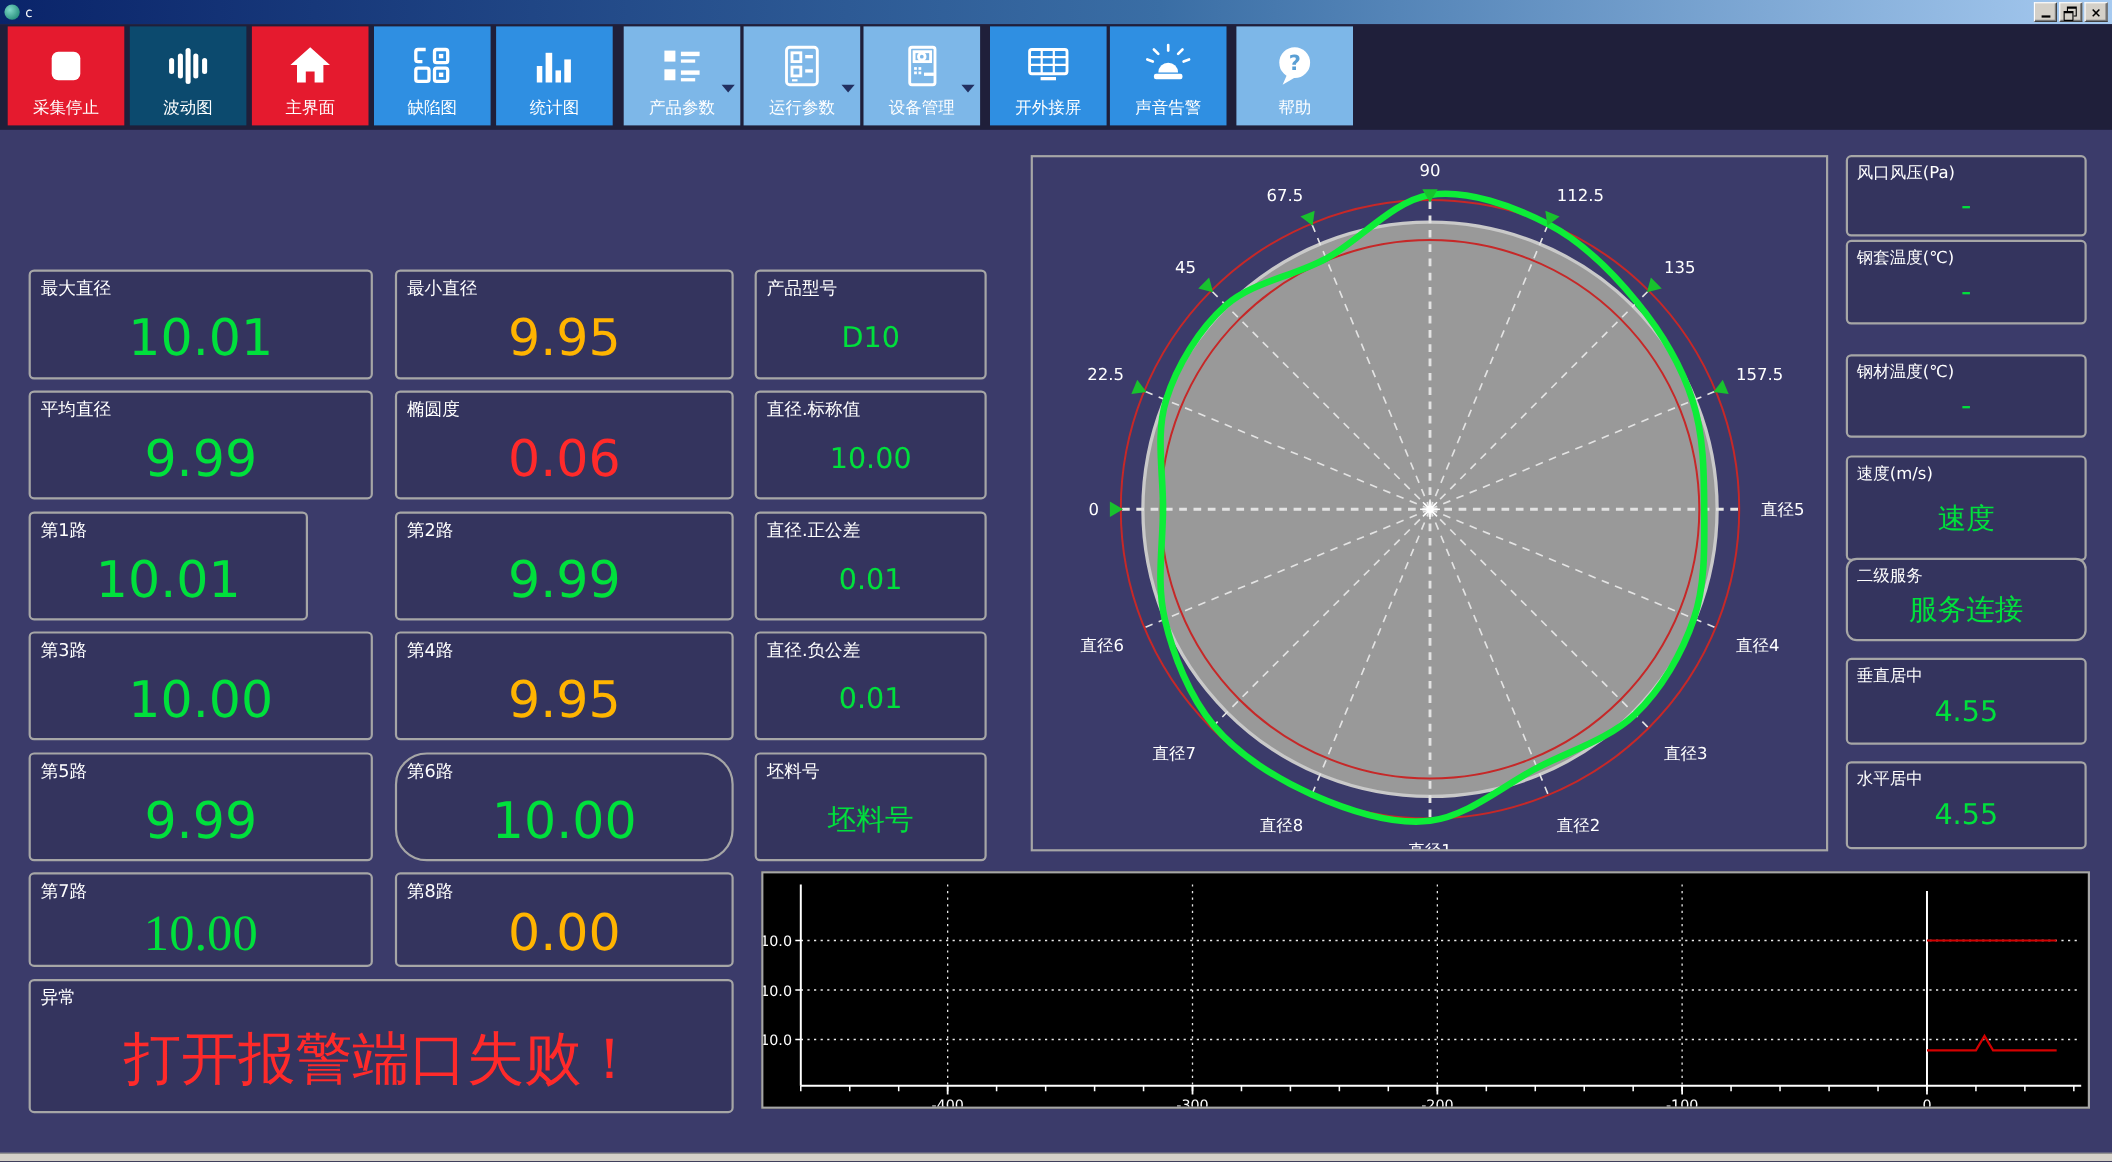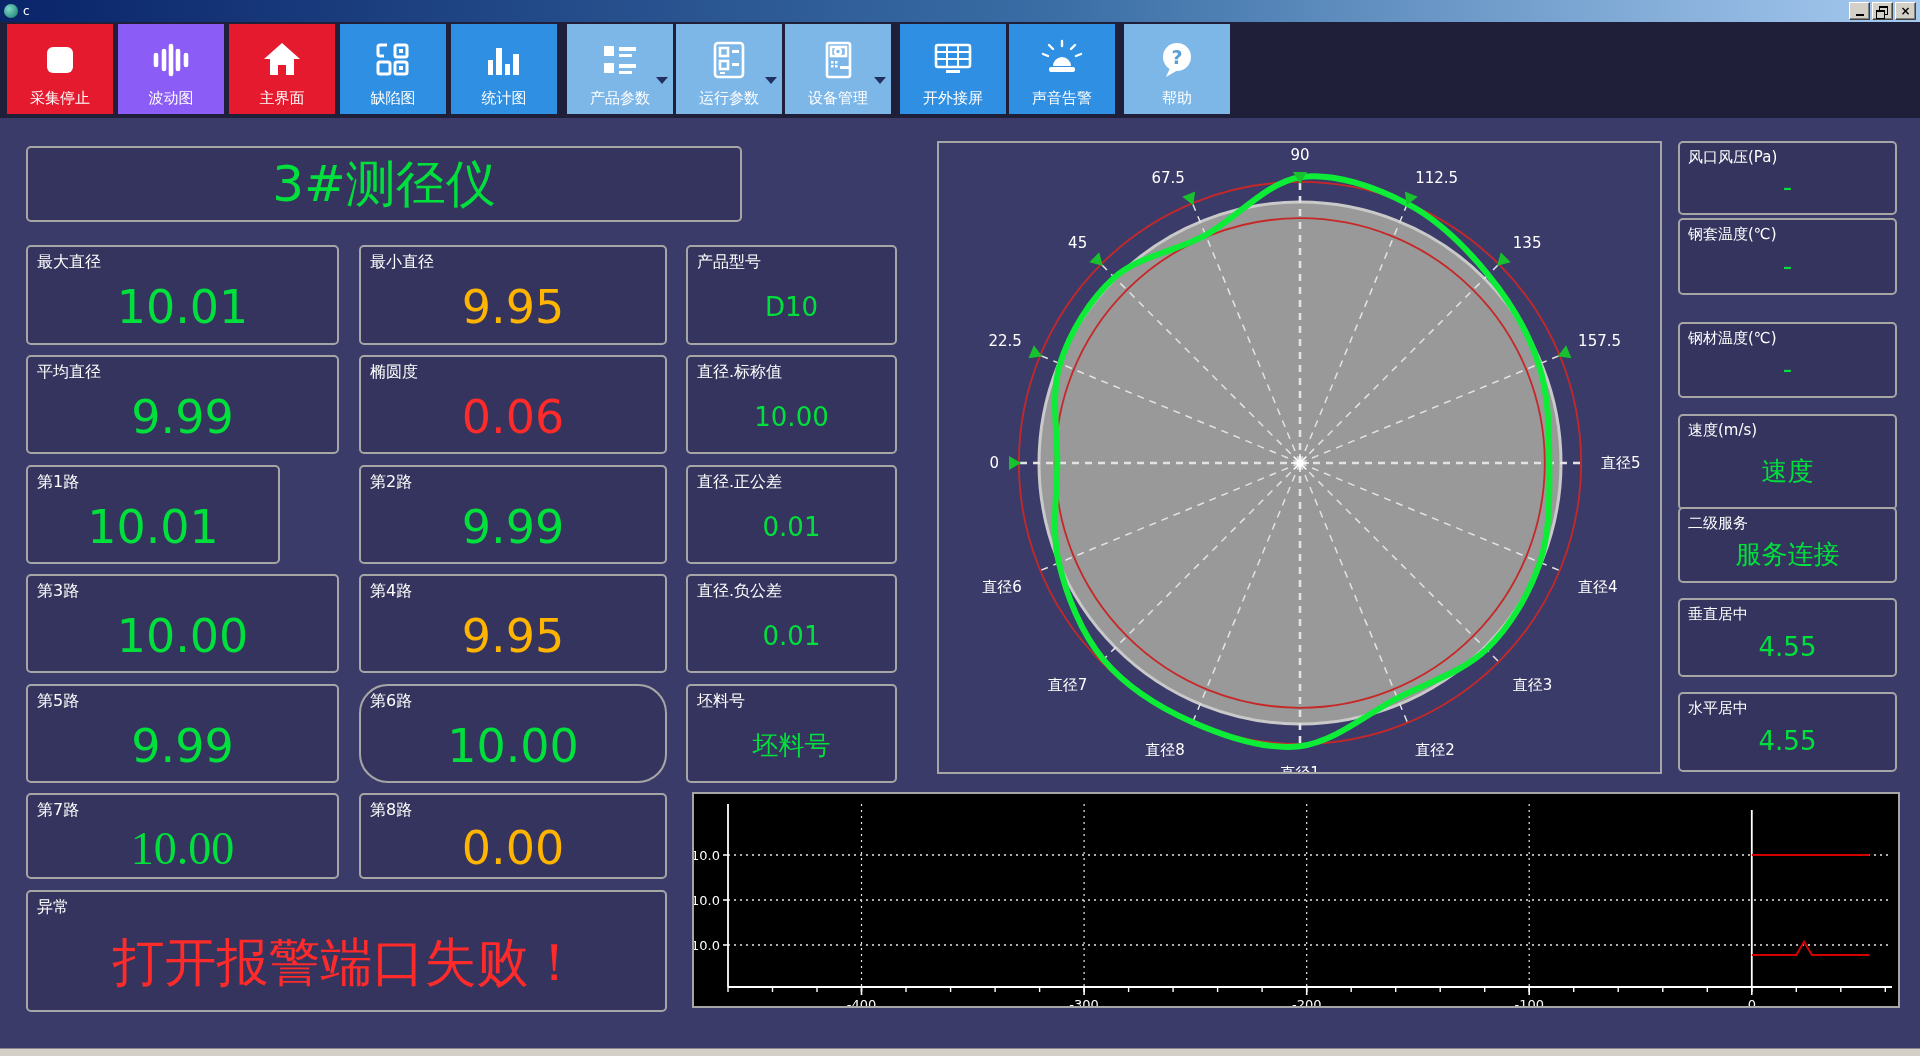--- a/index.html
+++ b/index.html
@@ -66,21 +66,21 @@
     </div>
   </div>
 
   <div class="toolbar" id="toolbar">
       <div class="tb-btn" style="left: 7px; width: 106px; background: rgb(229, 26, 46);">
         <div class="tb-icon"><svg viewBox="0 0 44 44" width="44" height="44">
             <rect x="9" y="9" width="26" height="26" rx="6" fill="#fff"></rect>
           </svg></div>
         <div class="tb-label">采集停止</div>
       </div>
-      <div class="tb-btn" style="left: 118px; width: 106px; background: #8b5cf6;">
+      <div class="tb-btn" style="left: 118px; width: 106px; background: #0c4a6e;">
         <div class="tb-icon"><svg viewBox="0 0 44 44" width="44" height="44">
             <g stroke="#fff" stroke-width="4.6" stroke-linecap="round">
               <line x1="7" y1="17" x2="7" y2="27"></line>
               <line x1="15" y1="13" x2="15" y2="31"></line>
               <line x1="22" y1="8" x2="22" y2="36"></line>
               <line x1="29" y1="13" x2="29" y2="31"></line>
               <line x1="37" y1="17" x2="37" y2="27"></line>
             </g>
           </svg></div>
         <div class="tb-label">波动图</div>
@@ -195,21 +195,20 @@
       <div class="tb-btn" style="left: 1124px; width: 106px; background: rgb(125, 183, 232);">
         <div class="tb-icon"><svg viewBox="0 0 44 44" width="44" height="44">
             <circle cx="22" cy="19" r="14" fill="#fff"></circle>
             <path d="M15 30 L11 39 L23 32 Z" fill="#fff"></path>
             <text x="22" y="26" font-size="19" font-weight="bold" fill="#5a9fd4" text-anchor="middle">?</text>
           </svg></div>
         <div class="tb-label">帮助</div>
       </div>
     </div>
 
-  <div class="box main-title" id="main-title-box" style="left:26px;top:146px;width:716px;height:76px;">3#测径仪</div>
   <div id="stat-grid">
       <div class="box" style="left: 26px; top: 245px; width: 313px; height: 100px;">
         <div class="box-label">最大直径</div>
         <div class="box-value sz-xl v-green">10.01</div>
       </div>
       <div class="box" style="left: 359px; top: 245px; width: 308px; height: 100px;">
         <div class="box-label">最小直径</div>
         <div class="box-value sz-xl v-orange">9.95</div>
       </div>
       <div class="box" style="left: 686px; top: 245px; width: 211px; height: 100px;">
@@ -344,21 +343,21 @@
         <div class="rb-value">-</div>
       </div>
       <div class="box" style="left: 1678px; top: 322px; width: 219px; height: 76px;">
         <div class="rb-label">钢材温度(℃)</div>
         <div class="rb-value">-</div>
       </div>
       <div class="box" style="left: 1678px; top: 414px; width: 219px; height: 96px;">
         <div class="rb-label">速度(m/s)</div>
         <div class="rb-value">速度</div>
       </div>
-      <div class="box" style="left: 1678px; top: 507px; width: 219px; height: 76px;">
+      <div class="box" style="left: 1678px; top: 507px; width: 219px; height: 76px; border-radius: 10px;">
         <div class="rb-label">二级服务</div>
         <div class="rb-value">服务连接</div>
       </div>
       <div class="box" style="left: 1678px; top: 598px; width: 219px; height: 79px;">
         <div class="rb-label">垂直居中</div>
         <div class="rb-value">4.55</div>
       </div>
       <div class="box" style="left: 1678px; top: 692px; width: 219px; height: 80px;">
         <div class="rb-label">水平居中</div>
         <div class="rb-value">4.55</div>

